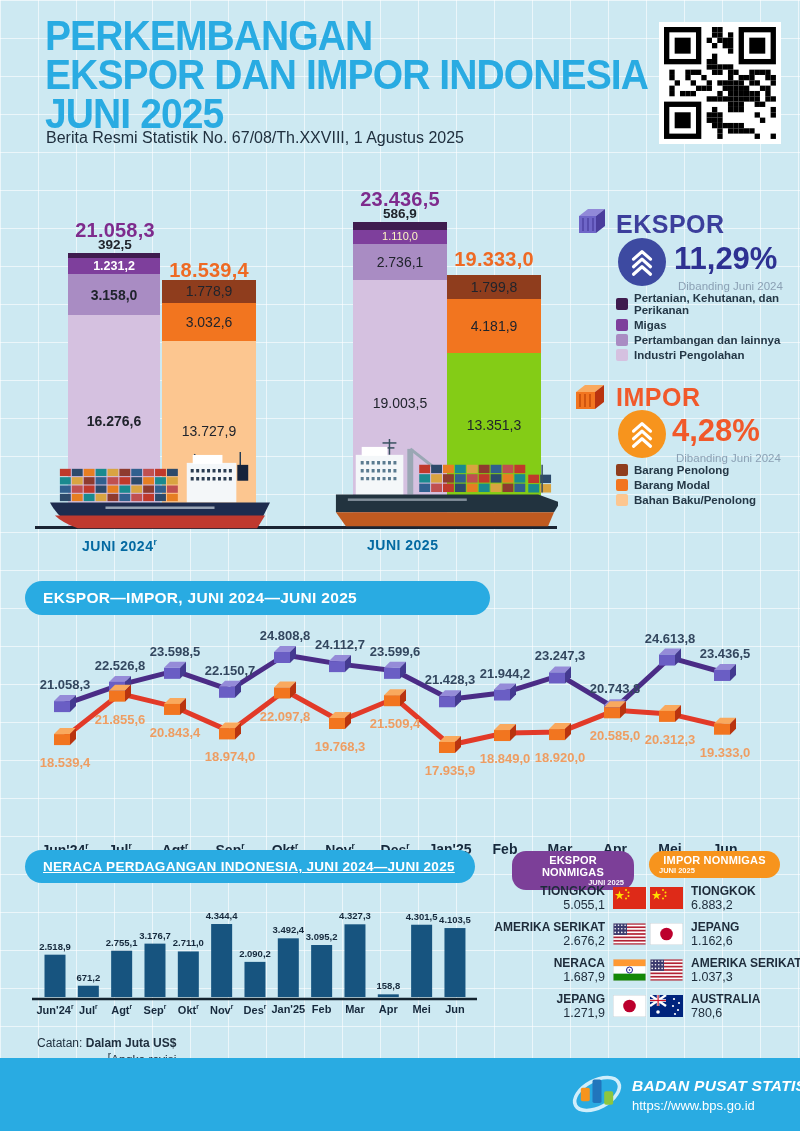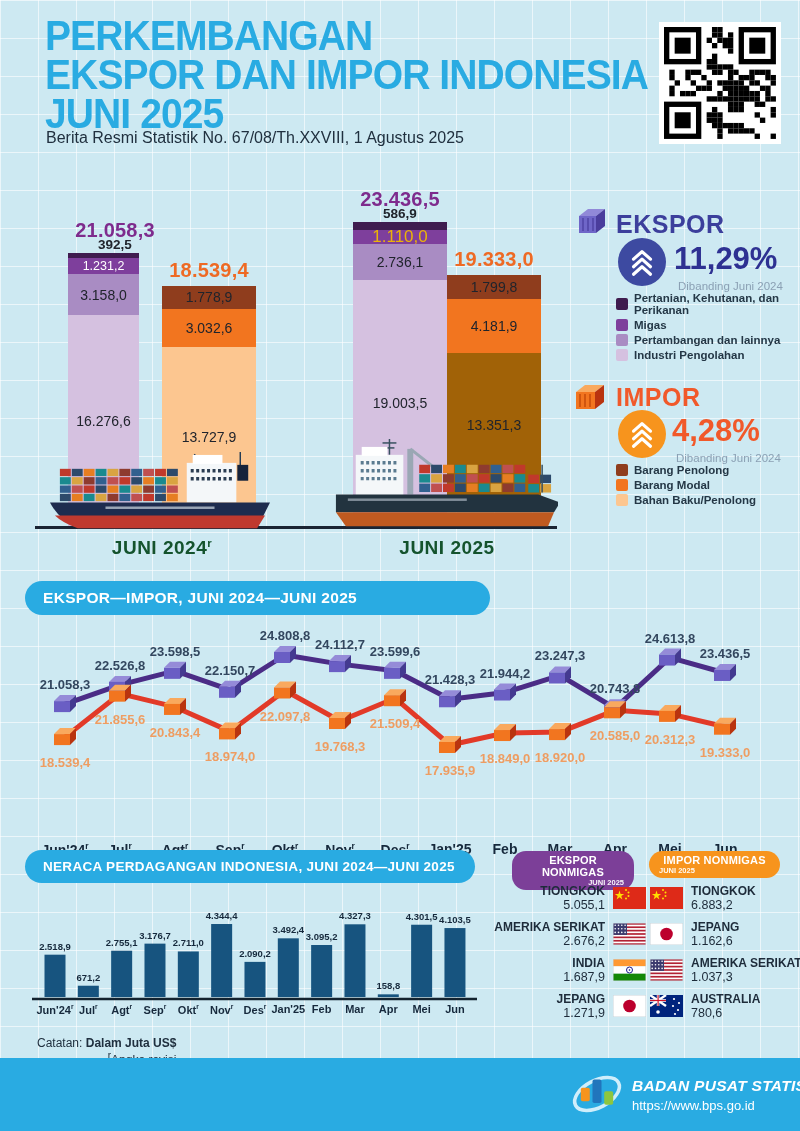--- a/index.html
+++ b/index.html
@@ -13,21 +13,21 @@
   .title{position:absolute;left:45px;top:16px;color:#29abe2;font-weight:bold;font-size:42px;
          line-height:39px;transform:scaleX(.93);transform-origin:left top;white-space:nowrap;z-index:2;letter-spacing:-1px;}
   .subtitle{position:absolute;left:46px;top:129px;font-size:16px;color:#20303f;z-index:2;}
   #qrSvg{position:absolute;left:659px;top:22px;z-index:2;}
   
   #stackedLayer{position:absolute;inset:0;z-index:1;}
   .vbar{position:absolute;display:flex;flex-direction:column;z-index:2;}
   .seg{display:flex;align-items:center;justify-content:center;font-size:14px;line-height:1;color:#20242c;overflow:hidden;}
   .seg-out{position:absolute;text-align:center;font-size:13.5px;font-weight:bold;color:#20242c;z-index:3;}
   .btotal{position:absolute;text-align:center;font-size:20px;font-weight:bold;z-index:3;letter-spacing:.2px;}
-  .glabel{position:absolute;text-align:center;font-size:19px;font-weight:bold;color:#14532d;letter-spacing:.5px;z-index:4;}
+  .glabel{position:absolute;text-align:left;font-size:14px;font-weight:bold;color:#0369a1;letter-spacing:.5px;z-index:4;}
   .glabel sup{font-size:60%;}
   .baseline{position:absolute;left:35px;top:526px;width:522px;height:3px;background:#1a2433;z-index:2;}
   #ship1{position:absolute;left:46px;top:449px;width:228px;z-index:3;}
   #ship2{position:absolute;left:328px;top:437px;width:230px;z-index:3;}
   
   .sumtitle{position:absolute;font-size:25px;font-weight:bold;z-index:2;letter-spacing:.5px;}
   .badge{position:absolute;width:48px;height:48px;border-radius:50%;display:flex;align-items:center;justify-content:center;z-index:2;}
   .pct{position:absolute;font-size:31px;font-weight:bold;z-index:2;}
   .compare{position:absolute;font-size:11.5px;color:#8ba0b4;z-index:2;}
   .legend{position:absolute;display:flex;flex-direction:column;gap:3px;z-index:2;}
@@ -211,47 +211,47 @@
       <rect x="15.66" y="15.66" width="15.99" height="15.99" fill="#000"></rect>
       <rect x="79.62" y="5" width="37.31" height="37.31" fill="#000"></rect>
       <rect x="84.95" y="10.33" width="26.65" height="26.65" fill="#fff"></rect>
       <rect x="90.28" y="15.66" width="15.99" height="15.99" fill="#000"></rect>
       <rect x="5" y="79.62" width="37.31" height="37.31" fill="#000"></rect>
       <rect x="10.33" y="84.95" width="26.65" height="26.65" fill="#fff"></rect>
       <rect x="15.66" y="90.28" width="15.99" height="15.99" fill="#000"></rect>
     </svg>
 
   <div id="stackedLayer">
-      <div class="vbar" style="left: 68px; top: 252.989px; width: 71px; height: 274.011px;">
+      <div class="vbar" style="left: 68px; top: 252.989px; width: 92px; height: 274.011px; font-weight: bold;">
         <div class="seg" style="height: 5.10721px; background: rgb(63, 28, 79);"></div>
         <div class="seg" style="height: 16.0204px; background: rgb(126, 63, 156); color: rgb(255, 255, 255); font-size: 12.5px;">1.231,2</div>
         <div class="seg" style="height: 41.0919px; background: rgb(169, 140, 195);">3.158,0</div>
         <div class="seg" style="height: 211.791px; background: rgb(213, 193, 224);">16.276,6</div>
       </div>
       <div class="seg-out" style="left: 58px; top: 236.989px; width: 114px;">392,5</div>
       <div class="btotal" style="left: 48px; top: 218.989px; width: 134px; color: rgb(126, 43, 141);">21.058,3</div>
-      <div class="vbar" style="left: 162px; top: 286px; width: 94px; height: 241.235px;">
+      <div class="vbar" style="left: 162px; top: 280px; width: 94px; height: 241.235px;">
         <div class="seg" style="height: 23.147px; background: rgb(143, 61, 29);">1.778,9</div>
         <div class="seg" style="height: 39.4602px; background: rgb(242, 117, 31);">3.032,6</div>
         <div class="seg" style="height: 184px; background: rgb(252, 198, 144);">13.727,9</div>
       </div>
       <div class="btotal" style="left: 142px; top: 258.765px; width: 134px; color: rgb(238, 106, 36);">18.539,4</div>
       <div class="glabel" style="left: 82px; top: 537px; width: 160px;">JUNI 2024<sup>r</sup></div>
       <div class="vbar" style="left: 353px; top: 222.044px; width: 94px; height: 304.956px;">
         <div class="seg" style="height: 7.63674px; background: rgb(63, 28, 79);"></div>
-        <div class="seg" style="height: 14.4433px; background: rgb(126, 63, 156); color: #eab308; font-size: 17px;">1.110,0</div>
+        <div class="seg" style="height: 14.4433px; background: rgb(126, 63, 156); color: #fef9c3; font-size: 11px;">1.110,0</div>
         <div class="seg" style="height: 35.6021px; background: rgb(169, 140, 195);">2.736,1</div>
         <div class="seg" style="height: 247.274px; background: rgb(213, 193, 224);">19.003,5</div>
       </div>
       <div class="seg-out" style="left: 343px; top: 206.044px; width: 114px;">586,9</div>
       <div class="btotal" style="left: 333px; top: 188.044px; width: 134px; color: rgb(126, 43, 141);">23.436,5</div>
       <div class="vbar" style="left: 447px; top: 275.439px; width: 94px; height: 251.561px;">
         <div class="seg" style="height: 23.419px; background: rgb(143, 61, 29);">1.799,8</div>
         <div class="seg" style="height: 54.4149px; background: rgb(242, 117, 31);">4.181,9</div>
-        <div class="seg" style="height: 143px; background: #a16207;">13.351,3</div>
+        <div class="seg" style="height: 143px; background: #84cc16;">13.351,3</div>
       </div>
       <div class="btotal" style="left: 427px; top: 248.439px; width: 134px; color: rgb(238, 106, 36);">19.333,0</div>
       <div class="glabel" style="left: 367px; top: 537px; width: 160px;">JUNI 2025</div>
     </div>
   <div class="baseline"></div>
 
   <svg id="ship1" viewBox="0 0 230 92">
     <line x1="150" y1="5" x2="150" y2="18" stroke="#243c55" stroke-width="1.5"></line>
     <line x1="196" y1="3" x2="196" y2="18" stroke="#243c55" stroke-width="1.5"></line>
     <g id="ship1cargo">
@@ -595,21 +595,21 @@
       <div class="lmonth" style="left: 308px;">Nov<sup>r</sup></div>
       <div class="lmonth" style="left: 363px;">Des<sup>r</sup></div>
       <div class="lmonth" style="left: 418px;">Jan'25</div>
       <div class="lmonth" style="left: 473px;">Feb</div>
       <div class="lmonth" style="left: 528px;">Mar</div>
       <div class="lmonth" style="left: 583px;">Apr</div>
       <div class="lmonth" style="left: 638px;">Mei</div>
       <div class="lmonth" style="left: 693px;">Jun</div>
     </div>
 
-  <div class="pill" style="left:25px;top:850px;width:450px;height:33px;font-size:13.5px;">NERACA PERDAGANGAN INDONESIA, JUNI 2024—JUNI 2025</div>
+  <div class="pill" style="left:25px;top:850px;width:450px;height:33px;font-size:13.5px;text-decoration:underline;">NERACA PERDAGANGAN INDONESIA, JUNI 2024—JUNI 2025</div>
   <svg id="neracaSvg" width="470" height="115" viewBox="0 0 470 115">
       <rect x="14.5" y="61.68248" width="21" height="42.31752" fill="#17547f"></rect>
       <text x="25" y="56.68248" text-anchor="middle" font-size="9.5" font-weight="bold" fill="#16293c">2.518,9</text>
       <rect x="47.83" y="92.72384" width="21" height="11.27616" fill="#17547f"></rect>
       <text x="58.33" y="87.72384" text-anchor="middle" font-size="9.5" font-weight="bold" fill="#16293c">671,2</text>
       <rect x="81.16" y="57.71432000000001" width="21" height="46.28567999999999" fill="#17547f"></rect>
       <text x="91.66" y="52.71432000000001" text-anchor="middle" font-size="9.5" font-weight="bold" fill="#16293c">2.755,1</text>
       <rect x="114.49" y="50.631440000000005" width="21" height="53.368559999999995" fill="#17547f"></rect>
       <text x="124.99" y="45.631440000000005" text-anchor="middle" font-size="9.5" font-weight="bold" fill="#16293c">3.176,7</text>
       <rect x="147.82" y="58.455200000000005" width="21" height="45.544799999999995" fill="#17547f"></rect>
@@ -696,21 +696,21 @@
           <circle cx="12.099999999999998" cy="5.800000000000001" r="0.8" fill="#ffffff"></circle>
           <circle cx="2.2" cy="9.4" r="0.8" fill="#ffffff"></circle>
           <circle cx="5.5" cy="9.4" r="0.8" fill="#ffffff"></circle>
           <circle cx="8.8" cy="9.4" r="0.8" fill="#ffffff"></circle>
           <circle cx="12.099999999999998" cy="9.4" r="0.8" fill="#ffffff"></circle>
           <rect width="33" height="22" fill="none" stroke="#c9d4da" stroke-width="1"></rect>
         </svg>
       </div>
       <div class="crow right">
         <div class="ctext end">
-          <div class="cname">INDIA</div>
+          <div class="cname">NERACA</div>
           <div class="cval">1.687,9</div>
         </div>
         <svg class="flag" width="33" height="22" viewBox="0 0 33 22">
           <rect width="33" height="7.33" fill="#ff9933"></rect>
           <rect y="7.33" width="33" height="7.34" fill="#ffffff"></rect>
           <rect y="14.67" width="33" height="7.33" fill="#138808"></rect>
           <circle cx="16.5" cy="11" r="3" fill="none" stroke="#000080" stroke-width="0.9"></circle>
           <circle cx="16.5" cy="11" r="0.8" fill="#000080"></circle>
           <rect width="33" height="22" fill="none" stroke="#c9d4da" stroke-width="1"></rect>
         </svg>

